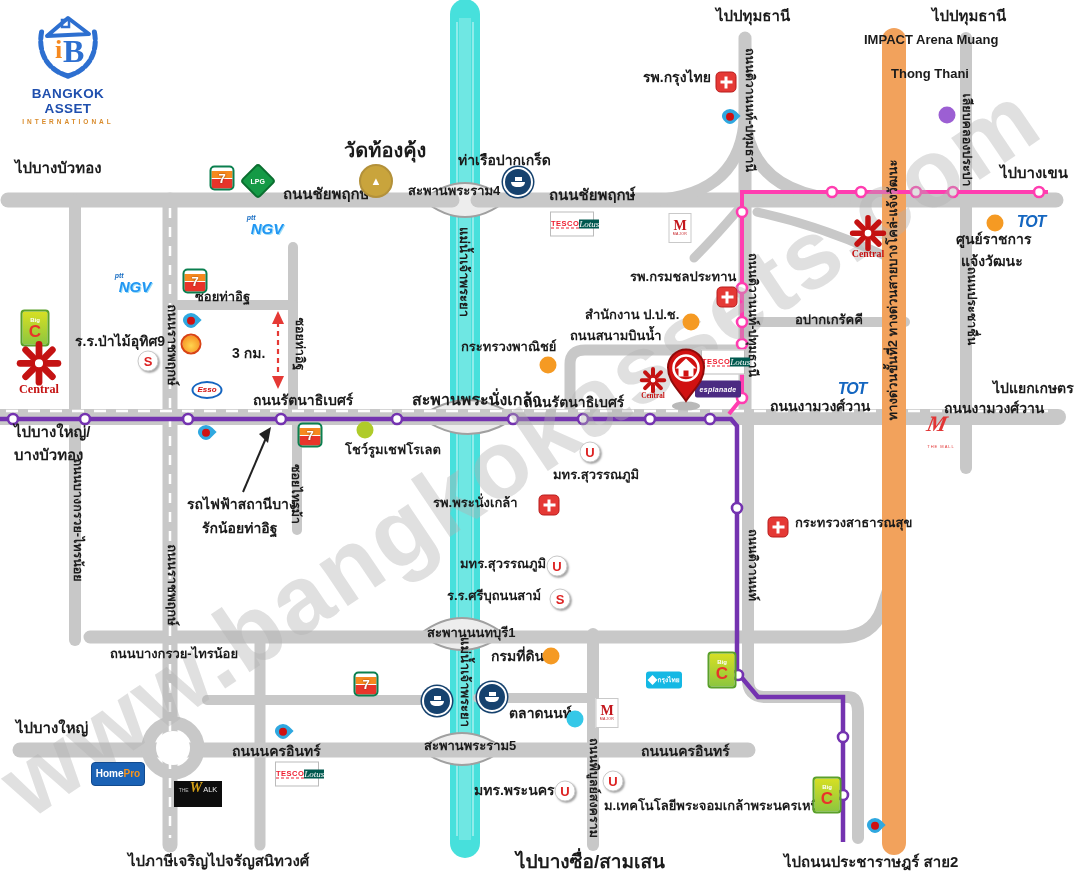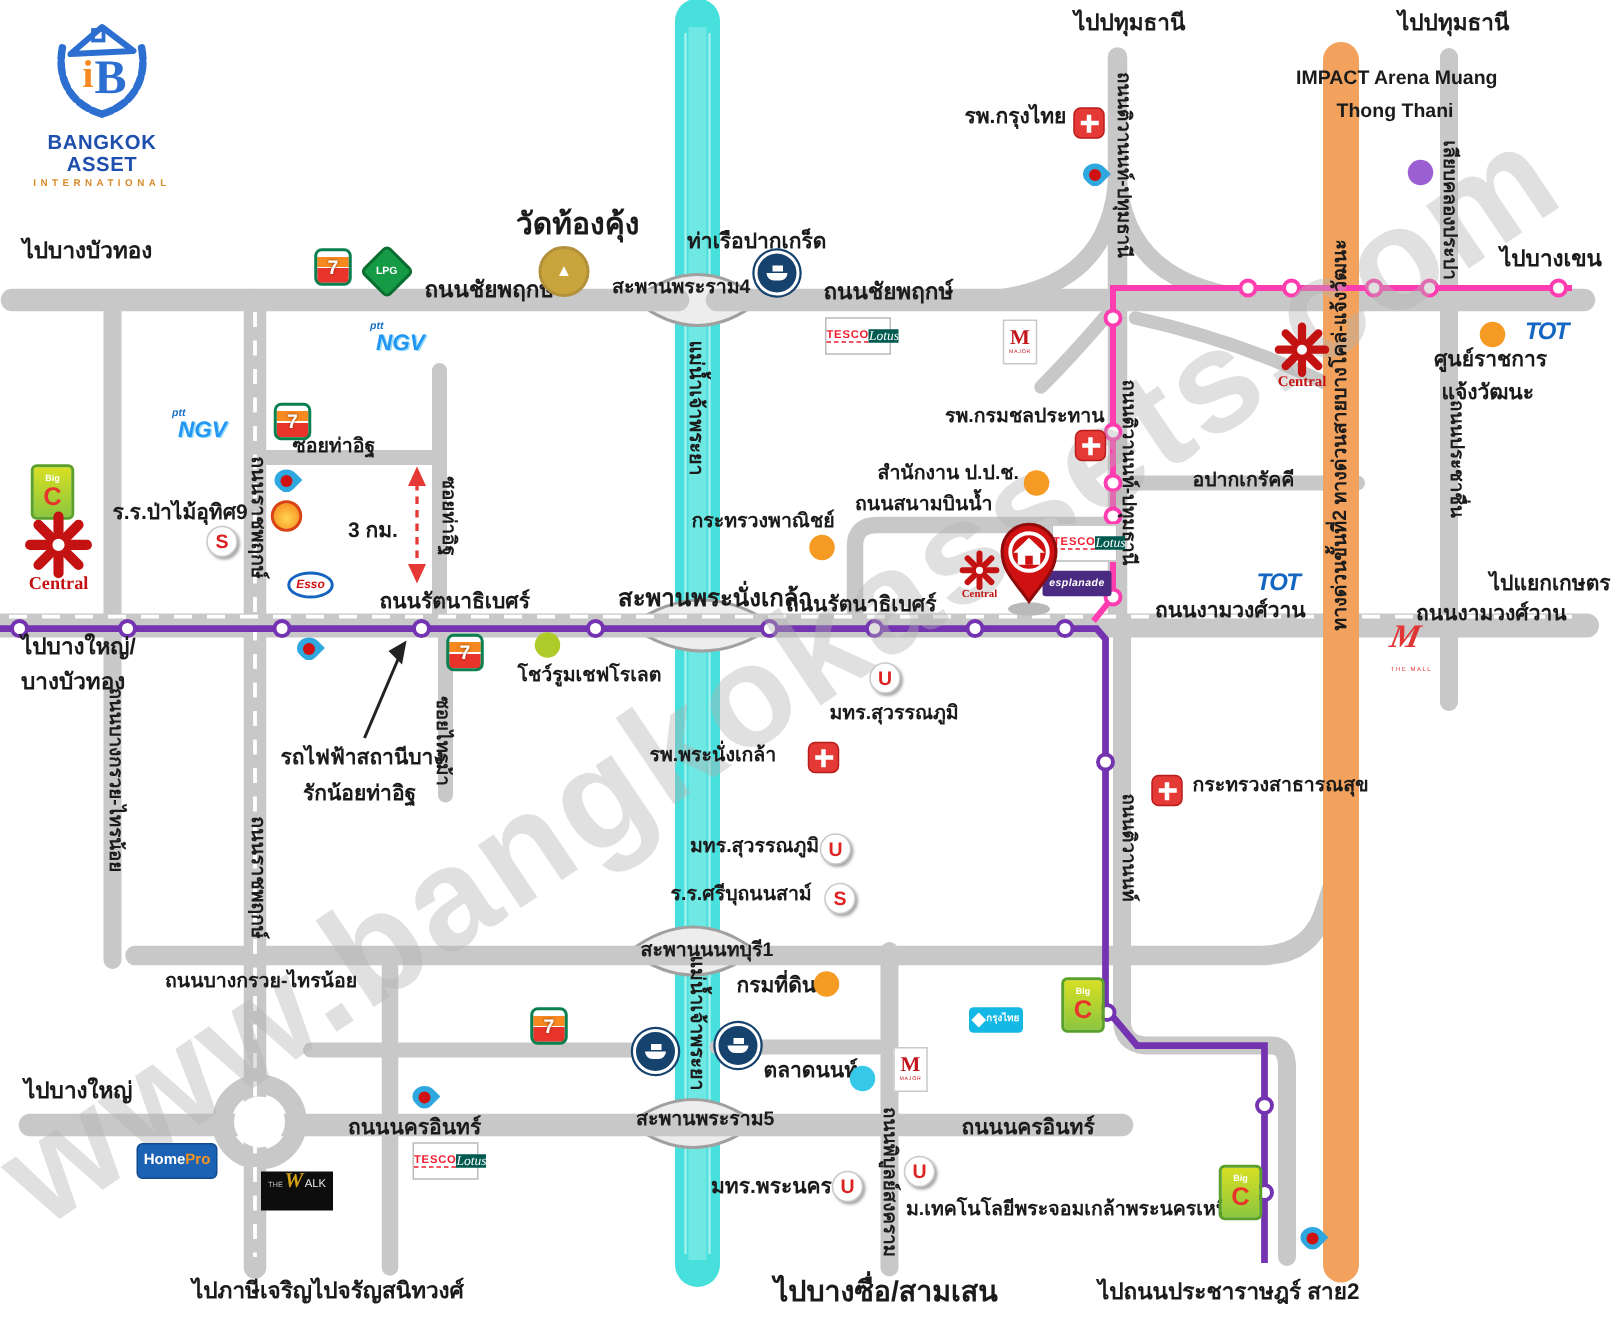--- a/index.html
+++ b/index.html
@@ -186,21 +186,21 @@
 
   <div id="labels">
       <div class="lbl" style="font-size: 15px; left: 15px; top: 160px;">ไปบางบัวทอง</div>
       <div class="lbl" style="font-size: 15px; left: 283px; top: 186px;">ถนนชัยพฤกษ์</div>
       <div class="lbl" style="font-size: 20px; left: 344px; top: 140px;">วัดท้องคุ้ง</div>
       <div class="lbl" style="font-size: 13px; left: 408px; top: 184px;">สะพานพระราม4</div>
       <div class="lbl" style="font-size: 14px; left: 458px; top: 153px;">ท่าเรือปากเกร็ด</div>
       <div class="lbl" style="font-size: 15px; left: 549px; top: 187px;">ถนนชัยพฤกษ์</div>
       <div class="lbl" style="font-size: 15px; left: 716px; top: 8px;">ไปปทุมธานี</div>
       <div class="lbl" style="font-size: 15px; left: 932px; top: 8px;">ไปปทุมธานี</div>
-      <div class="lbl" style="font-size: 13px; left: 864px; top: 45px;">IMPACT Arena Muang</div>
+      <div class="lbl" style="font-size: 13px; left: 864px; top: 33px;">IMPACT Arena Muang</div>
       <div class="lbl" style="font-size: 13px; left: 891px; top: 67px;">Thong Thani</div>
       <div class="lbl" style="font-size: 14px; left: 643px; top: 70px;">รพ.กรุงไทย</div>
       <div class="lbl" style="font-size: 15px; left: 1000px; top: 165px;">ไปบางเขน</div>
       <div class="lbl" style="font-size: 14px; left: 956px; top: 232px;">ศูนย์ราชการ</div>
       <div class="lbl" style="font-size: 14px; left: 961px; top: 254px;">แจ้งวัฒนะ</div>
       <div class="lbl" style="font-size: 13px; left: 630px; top: 270px;">รพ.กรมชลประทาน</div>
       <div class="lbl" style="font-size: 13px; left: 585px; top: 308px;">สำนักงาน ป.ป.ช.</div>
       <div class="lbl" style="font-size: 13px; left: 570px; top: 329px;">ถนนสนามบินน้ำ</div>
       <div class="lbl" style="font-size: 13px; left: 461px; top: 340px;">กระทรวงพาณิชย์</div>
       <div class="lbl" style="font-size: 13px; left: 795px; top: 313px;">อปากเกรัคคี</div>
@@ -225,21 +225,21 @@
       <div class="lbl" style="font-size: 14px; left: 509px; top: 706px;">ตลาดนนท์</div>
       <div class="lbl" style="font-size: 13px; left: 424px; top: 739px;">สะพานพระราม5</div>
       <div class="lbl" style="font-size: 14px; left: 232px; top: 744px;">ถนนนครอินทร์</div>
       <div class="lbl" style="font-size: 14px; left: 641px; top: 744px;">ถนนนครอินทร์</div>
       <div class="lbl" style="font-size: 15px; left: 16px; top: 720px;">ไปบางใหญ่</div>
       <div class="lbl" style="font-size: 14px; left: 474px; top: 783px;">มทร.พระนคร</div>
       <div class="lbl" style="font-size: 13px; left: 604px; top: 799px;">ม.เทคโนโลยีพระจอมเกล้าพระนครเหนือ</div>
       <div class="lbl" style="font-size: 15px; left: 128px; top: 853px;">ไปภาษีเจริญ</div>
       <div class="lbl" style="font-size: 15px; left: 208px; top: 853px;">ไปจรัญสนิทวงศ์</div>
       <div class="lbl" style="font-size: 19px; left: 516px; top: 852px;">ไปบางซื่อ/สามเสน</div>
-      <div class="lbl" style="font-size: 15px; left: 732px; top: 854px;">ไปถนนประชาราษฎร์ สาย2</div>
+      <div class="lbl" style="font-size: 15px; left: 784px; top: 854px;">ไปถนนประชาราษฎร์ สาย2</div>
       <div class="lbl" style="font-size: 14px; left: 75px; top: 334px;">ร.ร.ป่าไม้อุทิศ9</div>
       <div class="lbl" style="font-size: 13px; left: 195px; top: 290px;">ซอยท่าอิฐ</div>
       <div class="lbl" style="font-size: 14px; left: 232px; top: 346px;">3 กม.</div>
       <div class="lbl" style="font-size: 13px; left: 110px; top: 647px;">ถนนบางกรวย-ไทรน้อย</div>
       <div class="lbl" style="font-size: 13px; left: 464px; top: 272px; transform: translate(-50%, -50%) rotate(90deg);">แม่น้ำเจ้าพระยา</div>
       <div class="lbl" style="font-size: 13px; left: 465px; top: 682px; transform: translate(-50%, -50%) rotate(90deg);">แม่น้ำเจ้าพระยา</div>
       <div class="lbl" style="font-size: 13px; left: 172px; top: 345px; transform: translate(-50%, -50%) rotate(90deg);">ถนนราชพฤกษ์</div>
       <div class="lbl" style="font-size: 13px; left: 172px; top: 585px; transform: translate(-50%, -50%) rotate(90deg);">ถนนราชพฤกษ์</div>
       <div class="lbl" style="font-size: 12.5px; left: 77px; top: 520px; transform: translate(-50%, -50%) rotate(90deg);">ถนนบางกรวย-ไทรน้อย</div>
       <div class="lbl" style="font-size: 12.5px; left: 299px; top: 344px; transform: translate(-50%, -50%) rotate(90deg);">ซอยท่าอิฐ</div>

